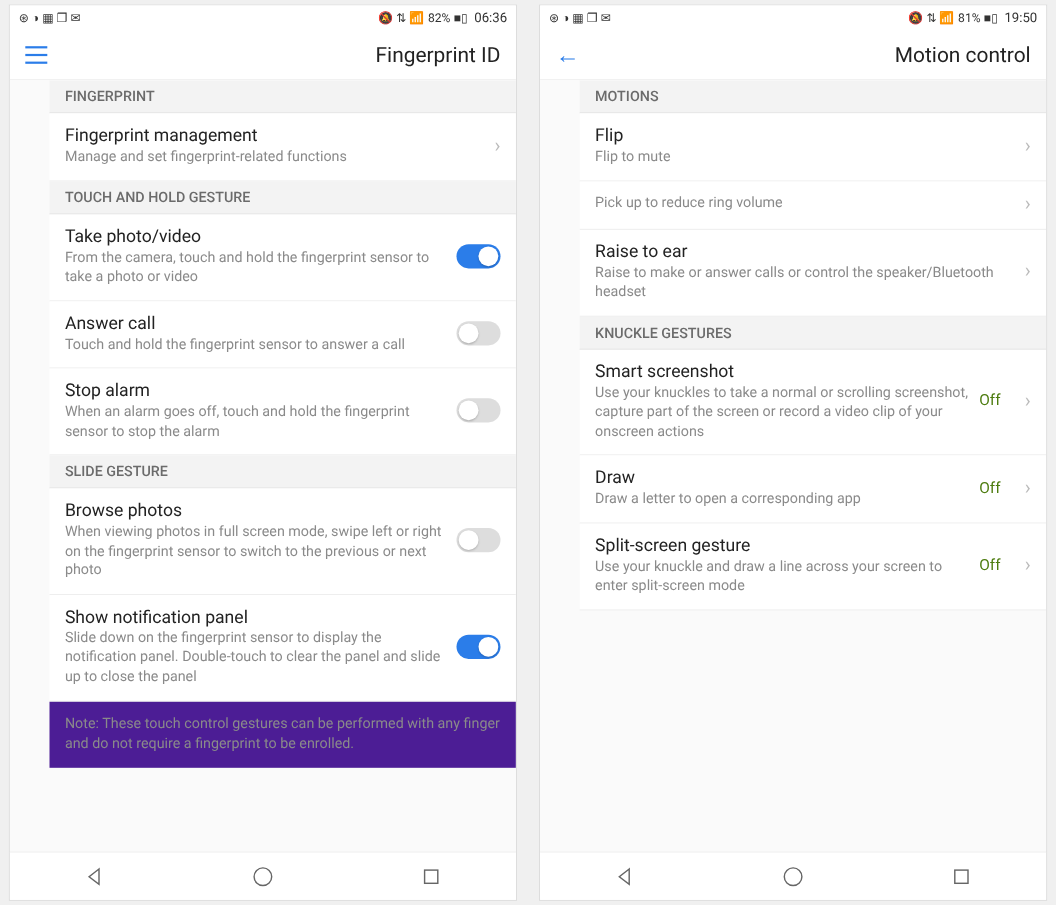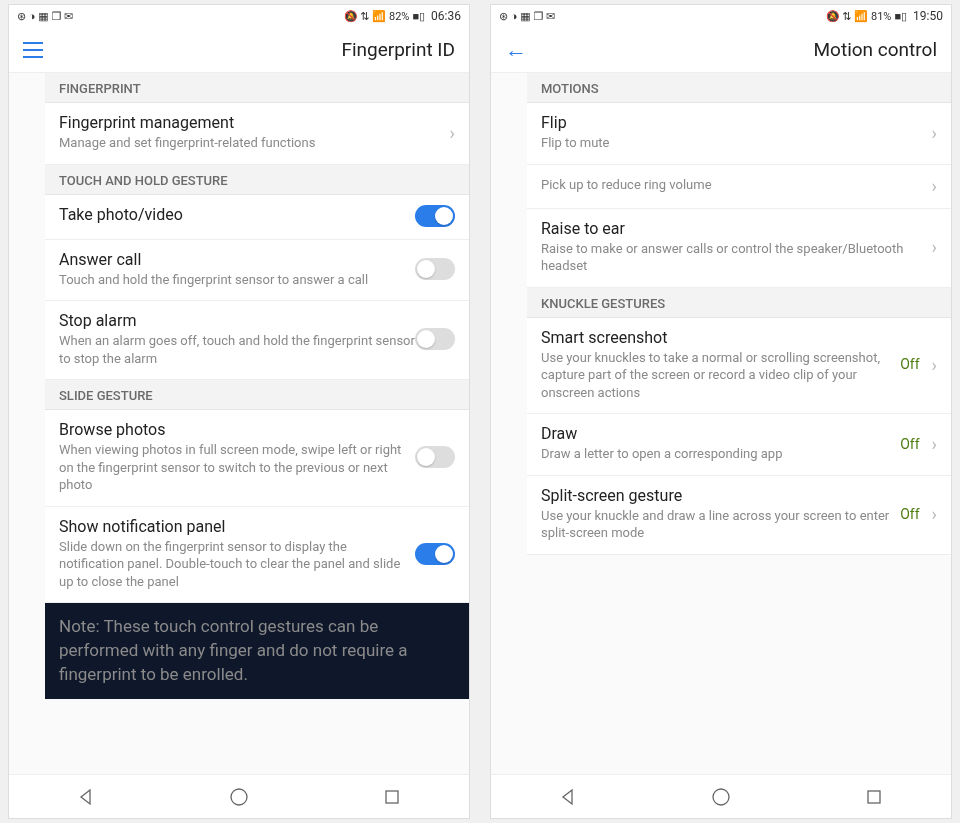--- a/index.html
+++ b/index.html
@@ -60,43 +60,44 @@
     color: #6b6b6b;
     font-weight: 500;
     border-bottom: 1px solid #e5e5e5;
   }
   .row {
     padding: 10px 14px 12px;
     background: #fff;
     border-bottom: 1px solid #eee;
     display: flex;
     align-items: center;
+    gap: 10px;
   }
   .row-main { flex: 1; }
   .row-title { font-size: 16px; color: #222; margin-bottom: 2px; }
   .row-desc { font-size: 13px; color: #8a8a8a; line-height: 1.35; }
   .chevron { color: #bbb; font-size: 18px; }
   .value-text { color: #4d7c0f; font-size: 14px; margin-right: 12px; }
   .toggle {
     width: 40px; height: 22px; border-radius: 11px; position: relative;
   }
   .toggle.on { background: #2b7de9; }
   .toggle.off { background: #ddd; }
   .toggle::after {
     content: ""; position: absolute; top: 2px; width: 18px; height: 18px;
     border-radius: 50%; background: #fff;
     box-shadow: 0 1px 2px rgba(0,0,0,0.2);
   }
   .toggle.on::after { right: 2px; }
   .toggle.off::after { left: 2px; }
   .note-row {
     padding: 12px 14px;
-    font-size: 17px;
+    font-size: 13px;
     color: #8a8a8a;
-    background: #0f172a;
+    background: #4c1d95;
     line-height: 1.4;
   }
   .content { flex: 1; overflow: hidden; background: #fafafa; padding-left: 36px; }
   .navbar {
     height: 44px;
     display: flex;
     justify-content: space-around;
     align-items: center;
     border-top: 1px solid #eee;
     background: #fff;
@@ -140,20 +141,21 @@
         <div class="row-title">Fingerprint management</div>
         <div class="row-desc">Manage and set fingerprint-related functions</div>
       </div>
       <div class="chevron">›</div>
     </div>
 
     <div class="section-header">TOUCH AND HOLD GESTURE</div>
     <div class="row">
       <div class="row-main">
         <div class="row-title">Take photo/video</div>
+        <div class="row-desc">From the camera, touch and hold the fingerprint sensor to take a photo or video</div>
       </div>
       <div class="toggle on"></div>
     </div>
     <div class="row">
       <div class="row-main">
         <div class="row-title">Answer call</div>
         <div class="row-desc">Touch and hold the fingerprint sensor to answer a call</div>
       </div>
       <div class="toggle off"></div>
     </div>

